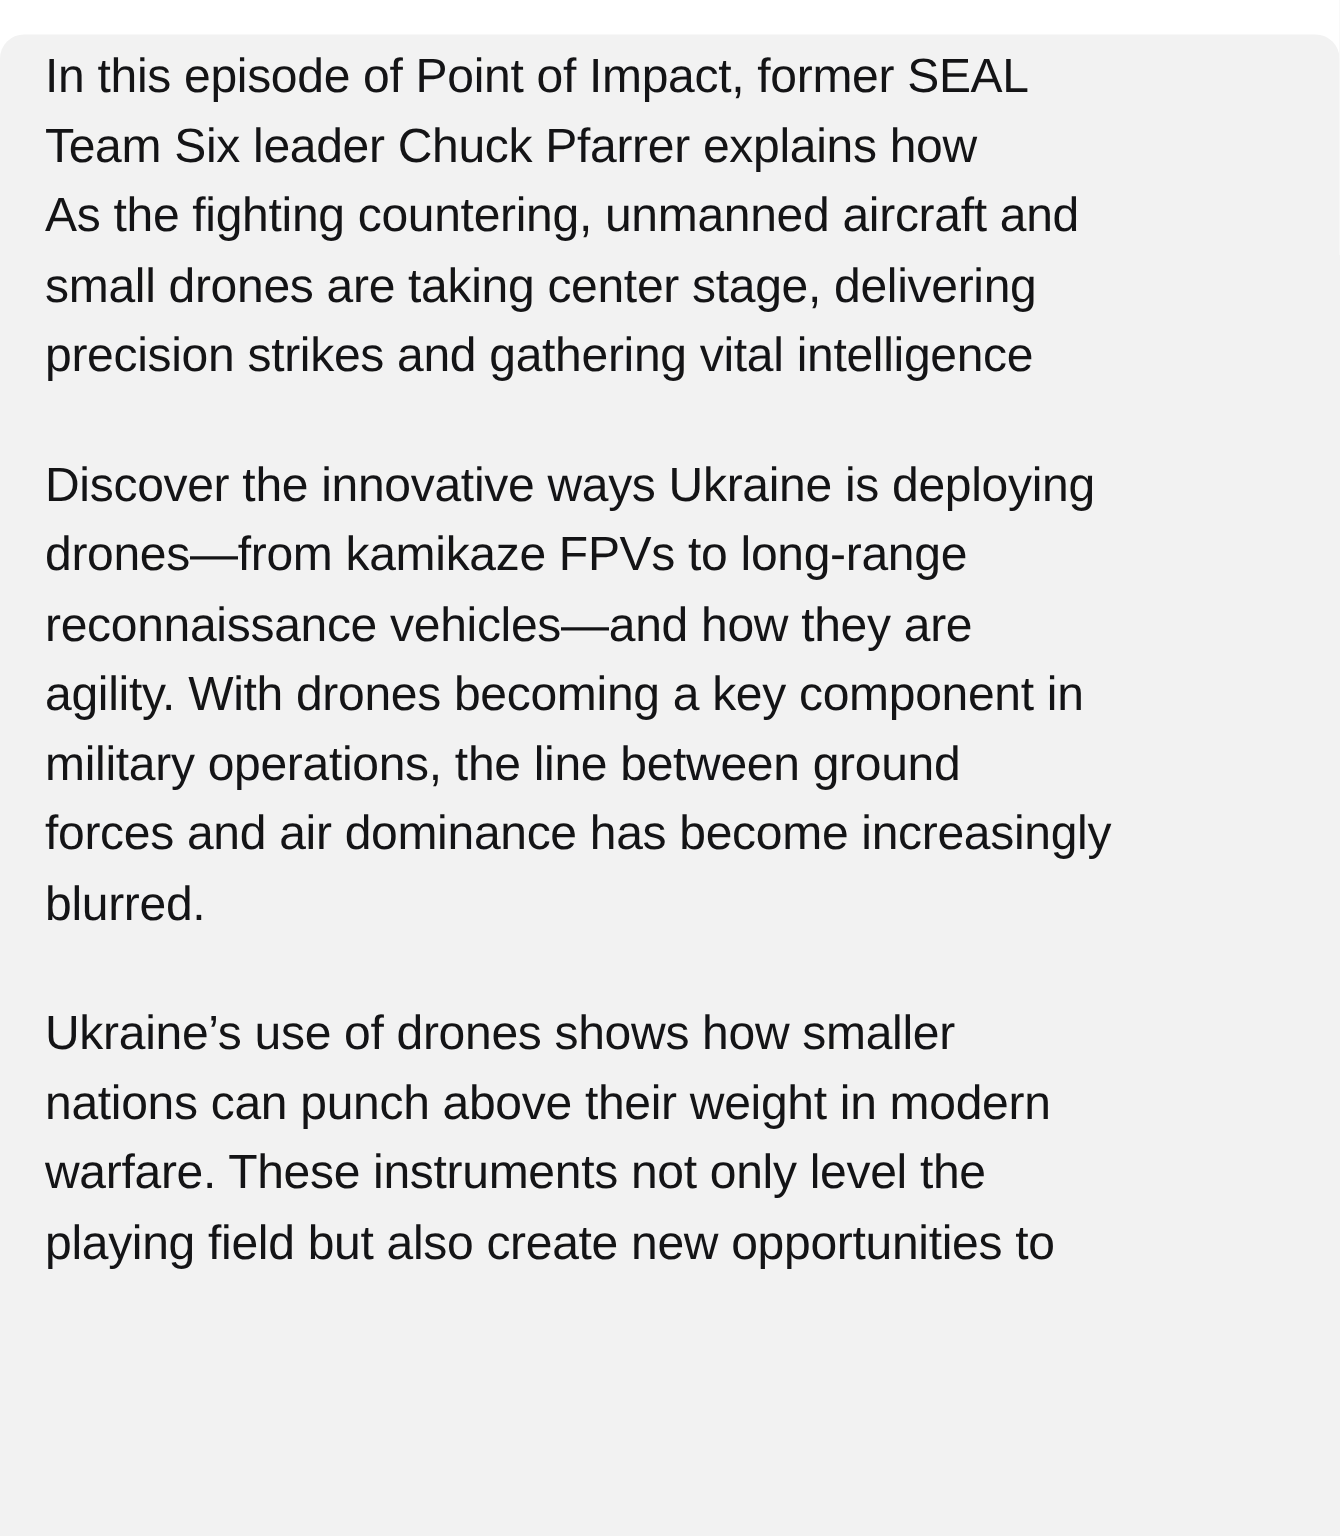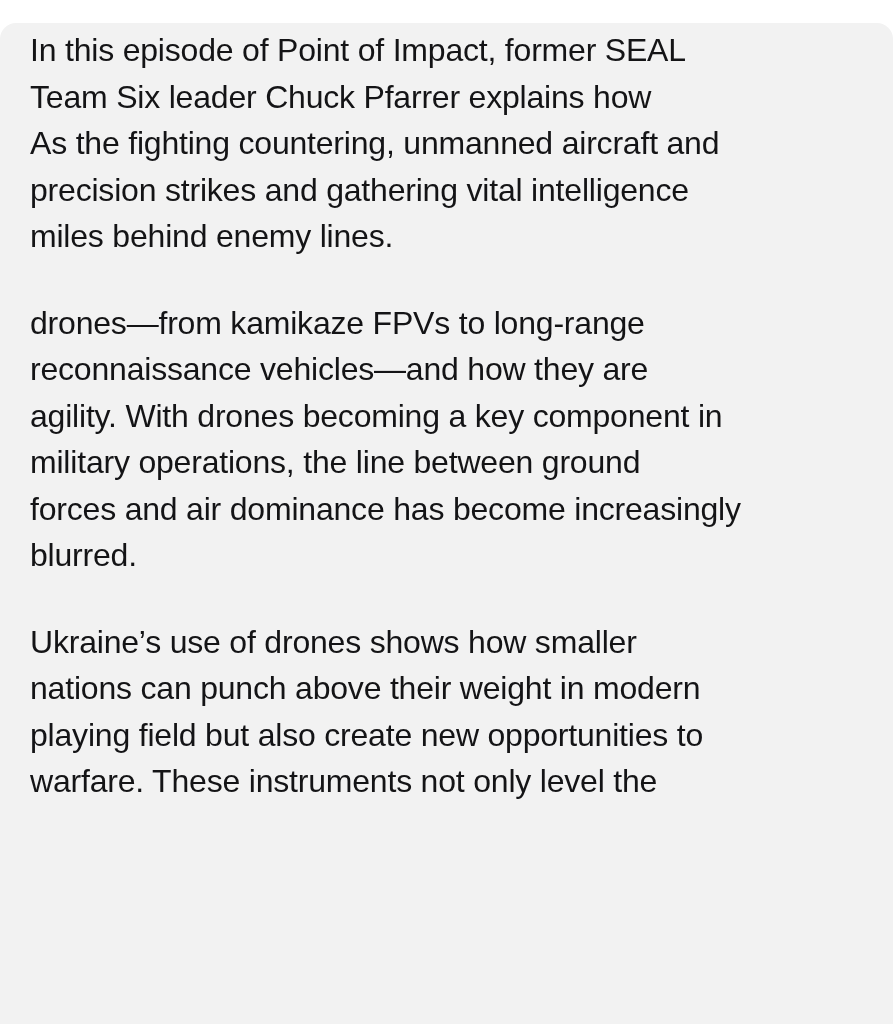--- a/index.html
+++ b/index.html
@@ -41,34 +41,35 @@
 </head>
 <body>
 
 <div class="sheet-card">
   <div class="description">
 
     <div class="para">
       <div class="line">In this episode of Point of Impact, former SEAL</div>
       <div class="line">Team Six leader Chuck Pfarrer explains how</div>
       <div class="line">As the fighting countering, unmanned aircraft and</div>
+      <div class="line">small drones are taking center stage, delivering</div>
       <div class="line">precision strikes and gathering vital intelligence</div>
-      <div class="line">miles behind enemy lines.</div>
     </div>
 
     <div class="para">
+      <div class="line">Discover the innovative ways Ukraine is deploying</div>
       <div class="line">drones—from kamikaze FPVs to long-range</div>
       <div class="line">reconnaissance vehicles—and how they are</div>
       <div class="line">agility. With drones becoming a key component in</div>
       <div class="line">military operations, the line between ground</div>
       <div class="line">forces and air dominance has become increasingly</div>
       <div class="line">blurred.</div>
     </div>
 
     <div class="para">
       <div class="line">Ukraine’s use of drones shows how smaller</div>
       <div class="line">nations can punch above their weight in modern</div>
+      <div class="line">warfare. These instruments not only level the</div>
       <div class="line">playing field but also create new opportunities to</div>
-      <div class="line">warfare. These instruments not only level the</div>
     </div>
 
   </div>
 </div>
 
 </body></html>

